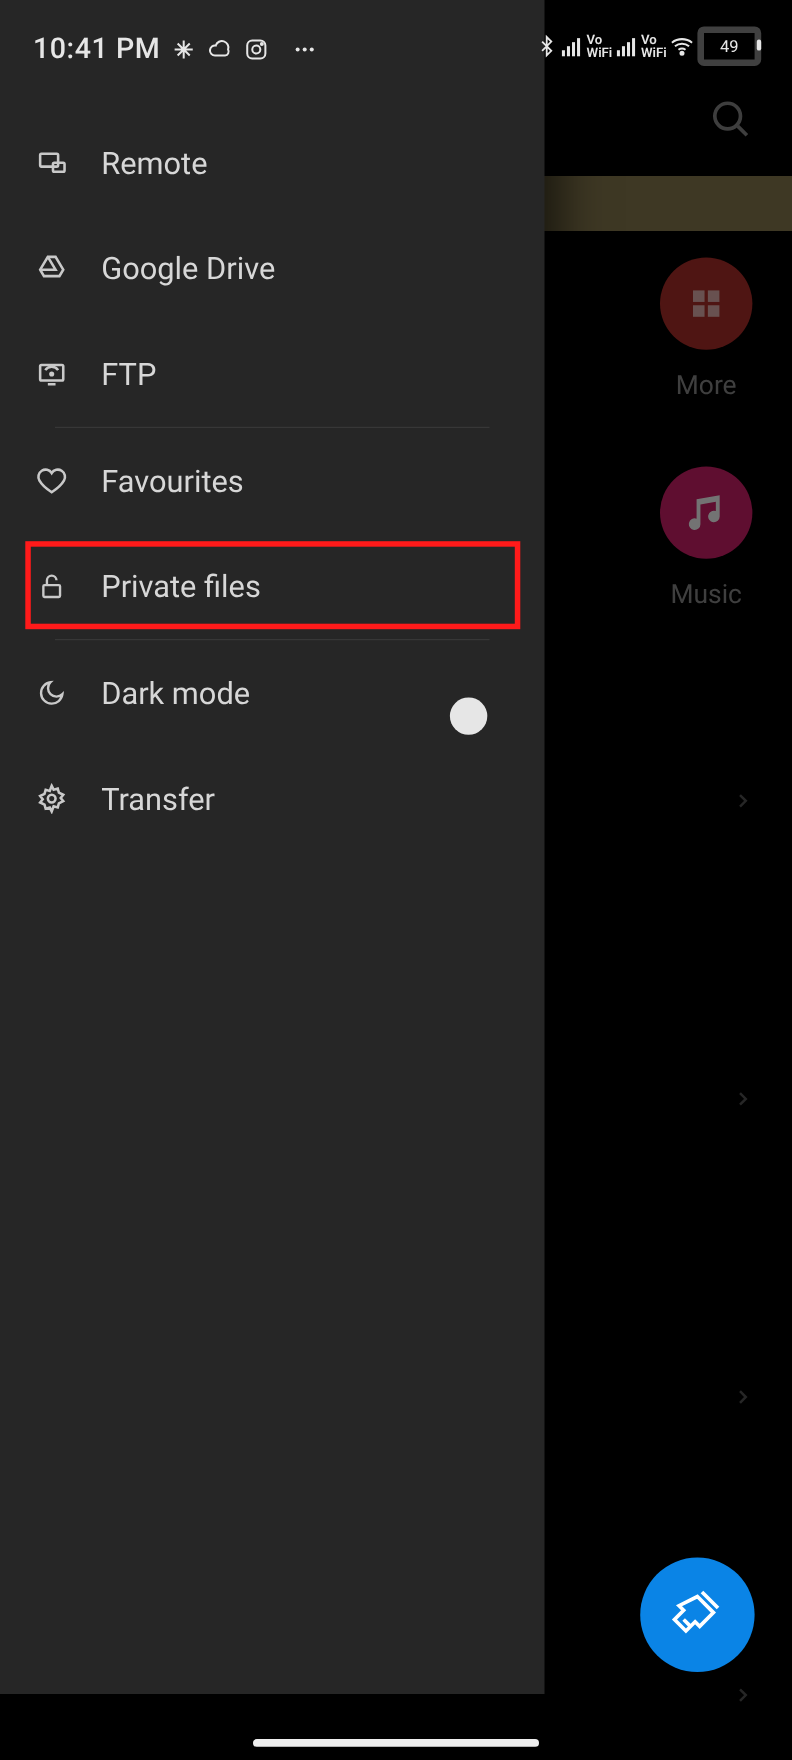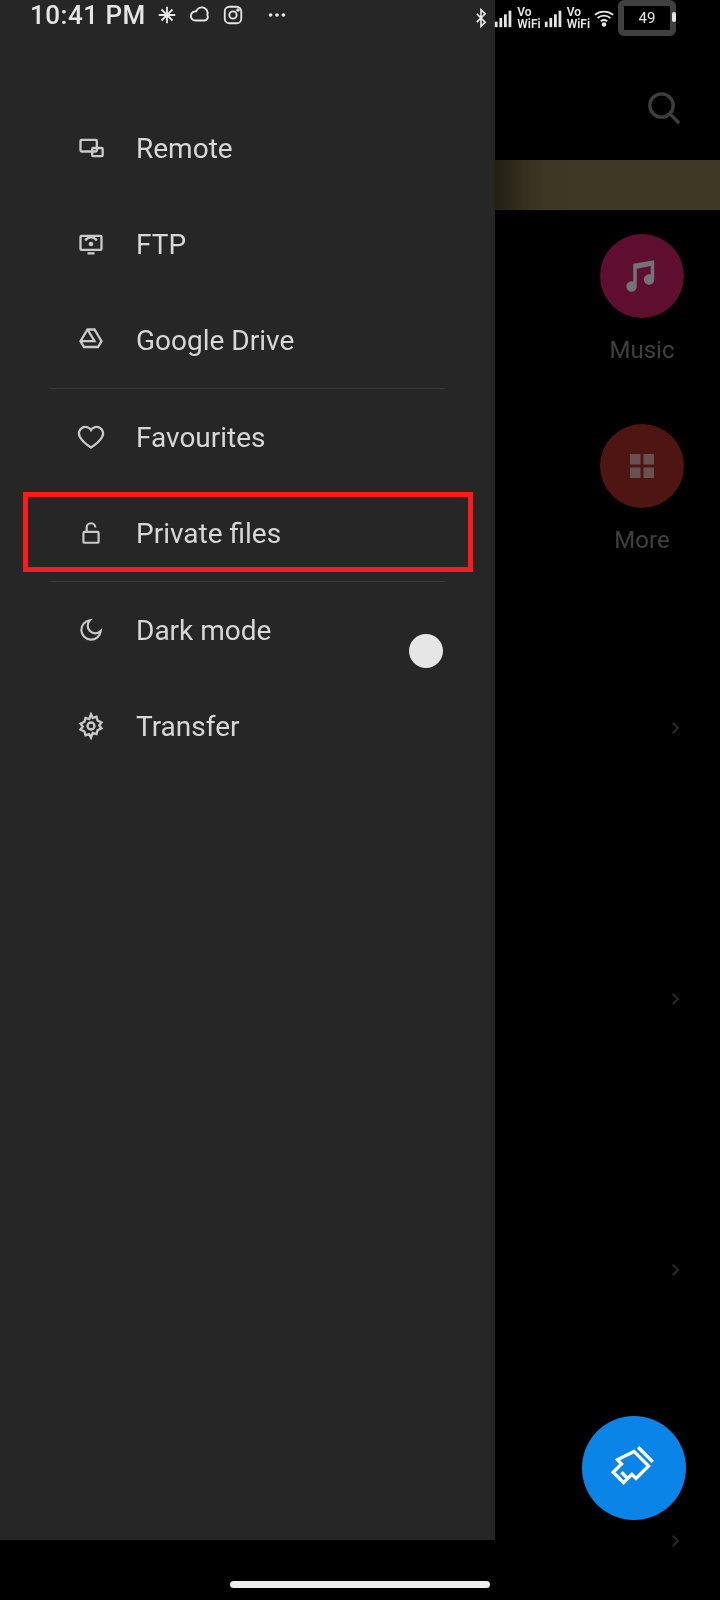--- a/index.html
+++ b/index.html
@@ -10,24 +10,24 @@
     background: #000;
     font-family: -apple-system, Roboto, "Helvetica Neue", Arial, sans-serif;
     color: #d9d9d9;
     overflow: hidden;
     position: relative;
   }
 
   
   .status-bar {
     position: absolute;
-    top: 0; left: 0; right: 16px;
+    top: 0; left: 0; right: 0;
     height: 60px;
     display: flex;
-    align-items: flex-start;
+    align-items: flex-end;
     padding: 0 28px 0 30px;
     box-sizing: border-box;
     font-size: 26px;
     color: #e6e6e6;
     z-index: 30;
   }
   .status-left { display: flex; align-items: center; gap: 10px; }
   .status-right { margin-left: auto; display: flex; align-items: center; gap: 1px; }
   .status-time { font-weight: 500; letter-spacing: .5px; }
   .status-ico { display:inline-flex; }
@@ -81,21 +81,21 @@
     z-index:20;
     box-shadow:14px 0 40px rgba(0,0,0,.6);
   }
   .drawer-inner{
     position:absolute; top:60px; left:0; right:0; bottom:0;
     padding-top:40px;
   }
   .item {
     display:flex; align-items:center;
     height:96px;
-    padding-left:76px;
+    padding-left:32px;
     gap:30px;
     font-size:28px;
     color:#d7d7d7;
   }
   .item .icon-slot{ width:30px; display:flex; justify-content:center; color:#c9c9c9;}
   .divider{
     height:1px; background:#3a3a3a;
     margin:0 50px;
   }
   .item .trail { margin-left:auto; margin-right:48px; }
@@ -221,37 +221,37 @@
     <span>
       <svg width="40" height="40" viewBox="0 0 24 24" fill="none" stroke="#8a8a8a" stroke-width="2">
           <circle cx="10.5" cy="10.5" r="7"></circle>
           <line x1="21" y1="21" x2="16" y2="16"></line>
         </svg>
     </span>
   </div>
   <div class="strip"></div>
   <div class="tiles">
     <div class="tile">
-      <div class="circle" style="background:#d21f6a">
-        <svg width="42" height="42" viewBox="0 0 24 24" fill="#fff">
-            <path d="M9 18a3 3 0 1 1-2-2.83V5l12-2v11a3 3 0 1 1-2-2.83V6.3L9 7.8V18z"></path>
-          </svg>
-      </div>
-      <span class="label">Music</span>
-    </div>
-    <div class="tile">
       <div class="circle" style="background:#b02f2a">
         <svg width="36" height="36" viewBox="0 0 24 24" fill="#e6b3b1">
             <rect x="4" y="4" width="7" height="7"></rect>
             <rect x="13" y="4" width="7" height="7"></rect>
             <rect x="4" y="13" width="7" height="7"></rect>
             <rect x="13" y="13" width="7" height="7"></rect>
           </svg>
       </div>
       <span class="label">More</span>
+    </div>
+    <div class="tile">
+      <div class="circle" style="background:#d21f6a">
+        <svg width="42" height="42" viewBox="0 0 24 24" fill="#fff">
+            <path d="M9 18a3 3 0 1 1-2-2.83V5l12-2v11a3 3 0 1 1-2-2.83V6.3L9 7.8V18z"></path>
+          </svg>
+      </div>
+      <span class="label">Music</span>
     </div>
   </div>
   <div class="rows">
     <div class="row">
       <span class="chev"><svg width="18" height="28" viewBox="0 0 24 24" fill="none" stroke="#555" stroke-width="3">
             <polyline points="9 5 16 12 9 19"></polyline>
           </svg></span>
     </div>
     <div class="row">
       <span class="chev"><svg width="18" height="28" viewBox="0 0 24 24" fill="none" stroke="#555" stroke-width="3">
@@ -291,39 +291,39 @@
             <rect x="3" y="5" width="14" height="10" rx="1"></rect>
             <rect x="13" y="12" width="9" height="7" rx="1"></rect>
           </svg>
       </span>
       <span>Remote</span>
     </div>
 
     <div class="item">
       <span class="icon-slot">
         <svg width="28" height="28" viewBox="0 0 24 24" fill="none" stroke="#c9c9c9" stroke-width="2">
+            <path d="M9 3h6l6 10-3 5H6l-3-5L9 3z"></path>
+            <path d="M9 3l6 10H3"></path>
+          </svg>
+      </span>
+      <span>Google Drive</span>
+    </div>
+
+    <div class="item">
+      <span class="icon-slot">
+        <svg width="28" height="28" viewBox="0 0 24 24" fill="none" stroke="#c9c9c9" stroke-width="2">
             <rect x="3" y="5" width="18" height="12" rx="1"></rect>
             <path d="M7 9a6 6 0 0 1 10 0"></path>
             <circle cx="12" cy="12" r="1" fill="#c9c9c9"></circle>
             <line x1="9" y1="20" x2="15" y2="20"></line>
           </svg>
       </span>
       <span>FTP</span>
     </div>
 
-    <div class="item">
-      <span class="icon-slot">
-        <svg width="28" height="28" viewBox="0 0 24 24" fill="none" stroke="#c9c9c9" stroke-width="2">
-            <path d="M9 3h6l6 10-3 5H6l-3-5L9 3z"></path>
-            <path d="M9 3l6 10H3"></path>
-          </svg>
-      </span>
-      <span>Google Drive</span>
-    </div>
-
 
     <div class="divider"></div>
 
 
     <div class="item">
       <span class="icon-slot">
         <svg width="28" height="28" viewBox="0 0 24 24" fill="none" stroke="#c9c9c9" stroke-width="2">
             <path d="M12 21s-7-4.5-9.5-9A5.5 5.5 0 0 1 12 6a5.5 5.5 0 0 1 9.5 6C19 16.5 12 21 12 21z"></path>
           </svg>
       </span>

